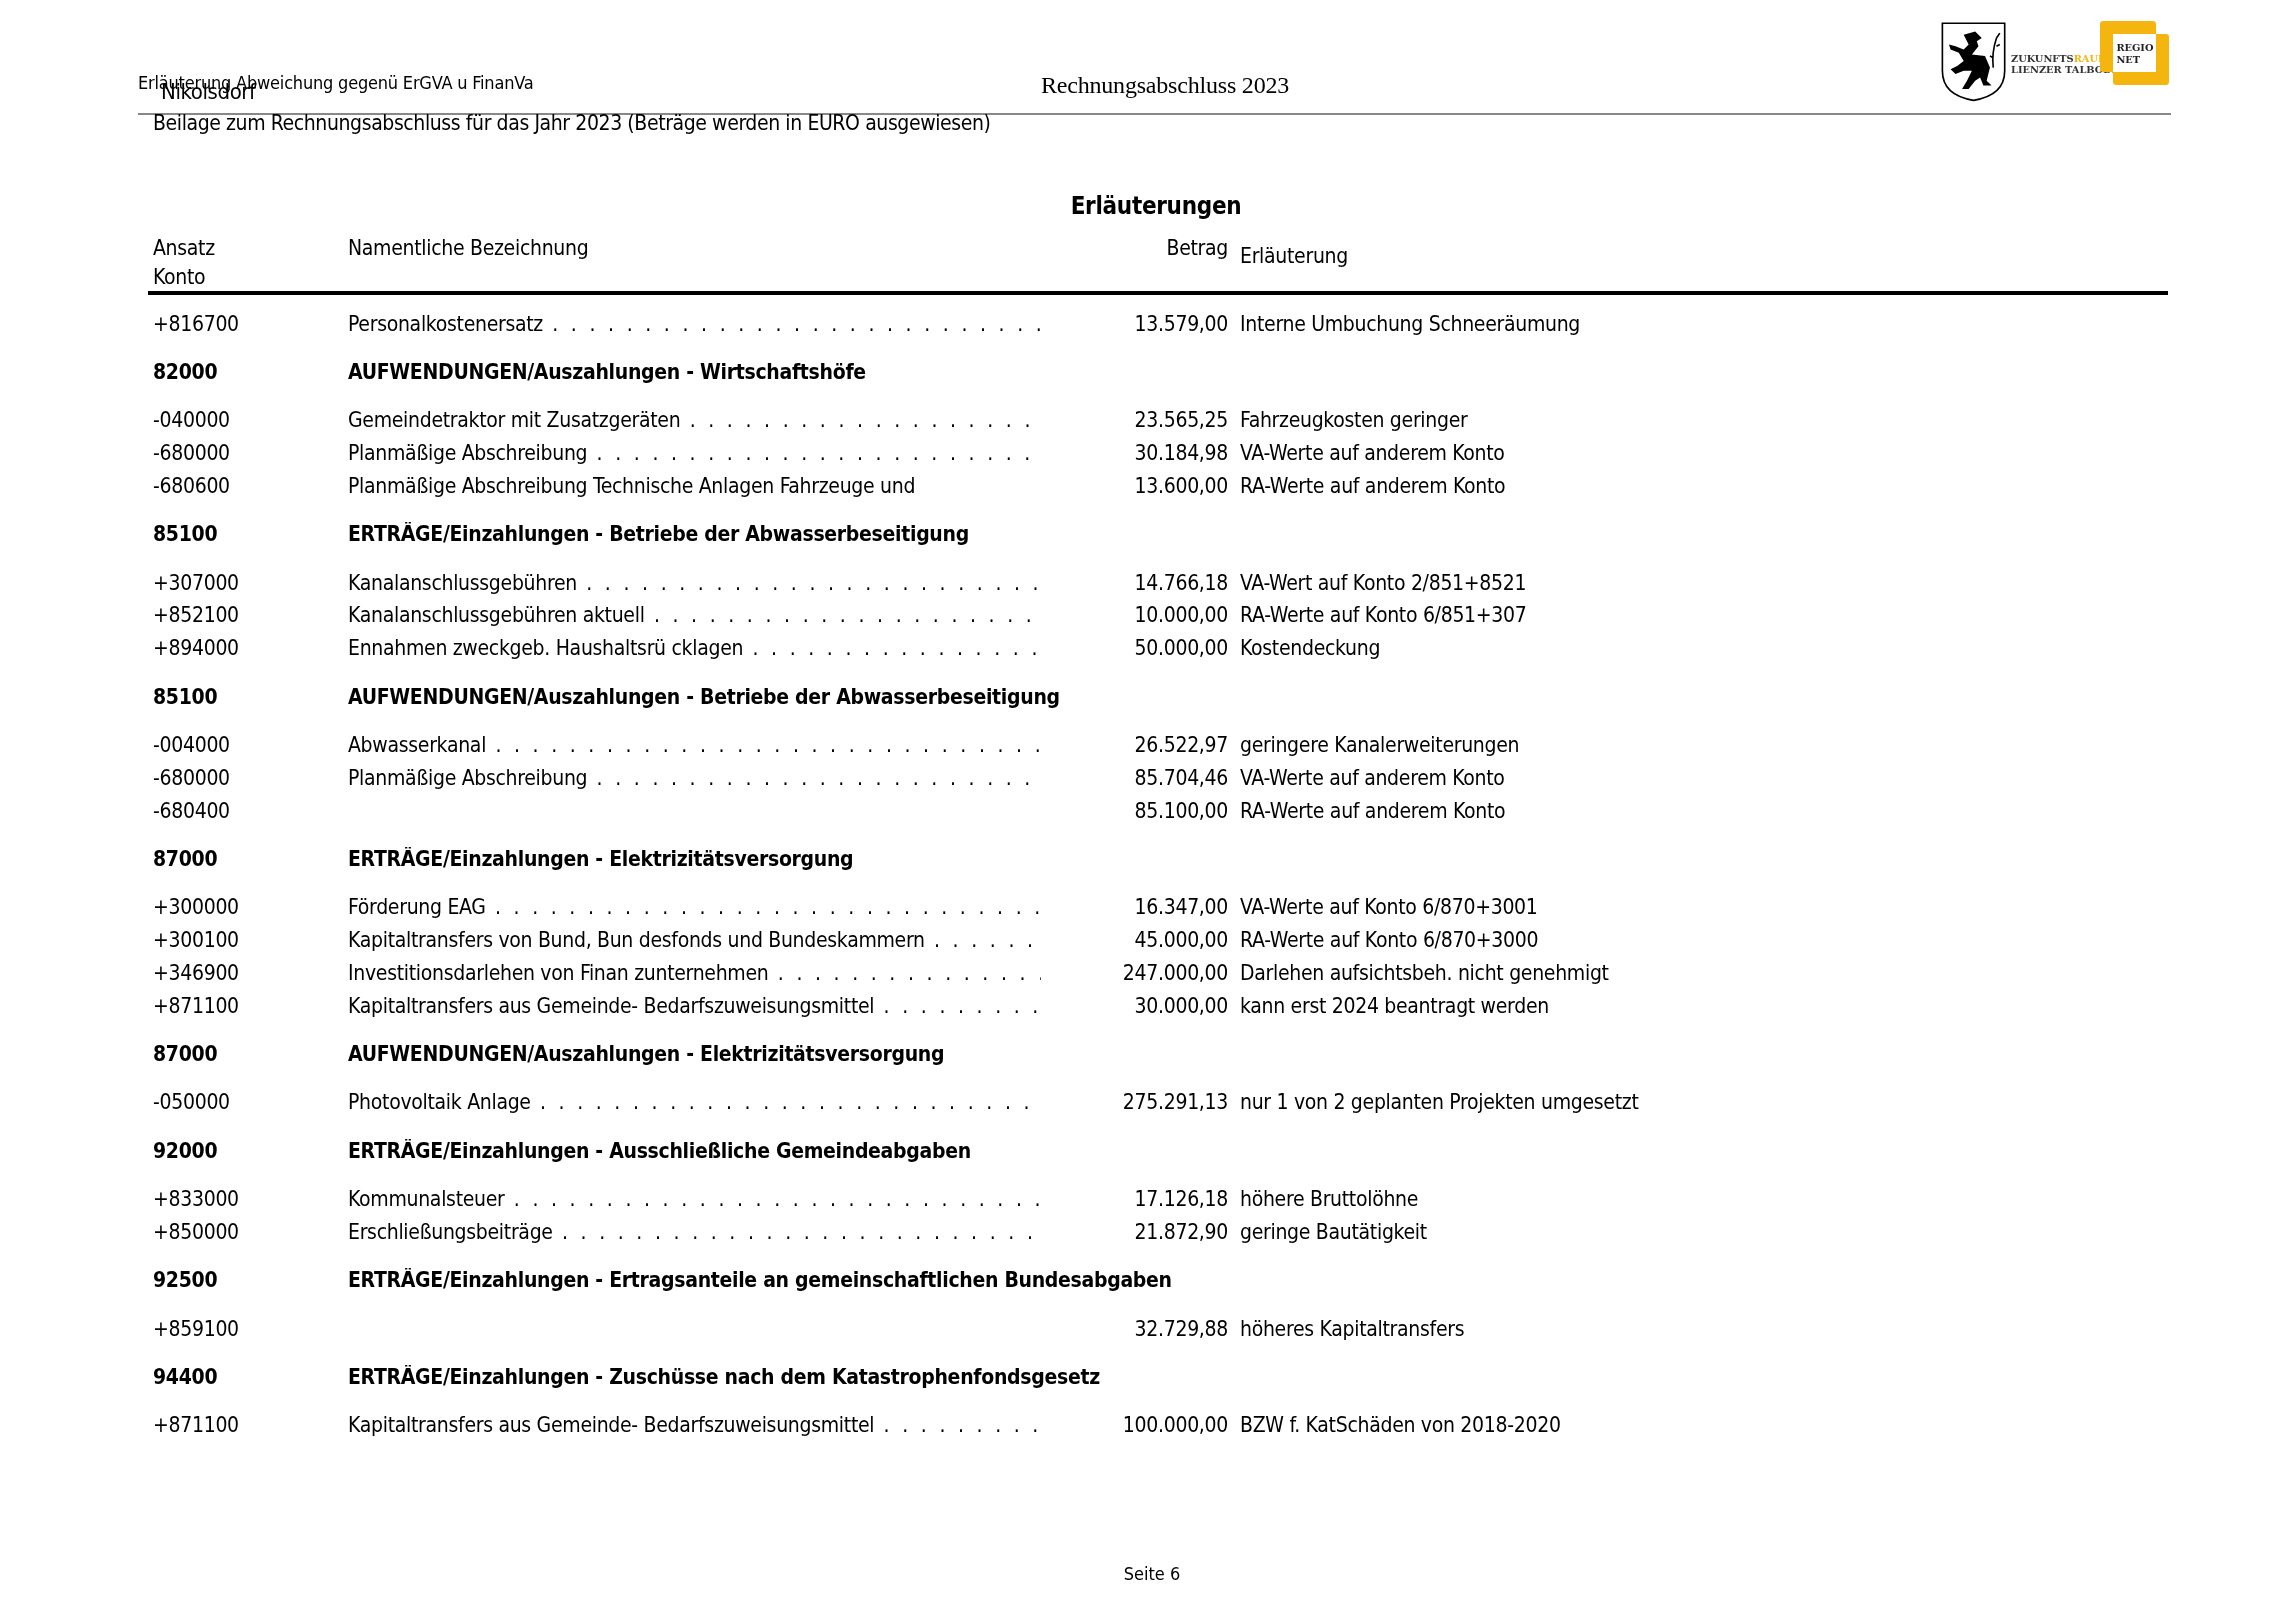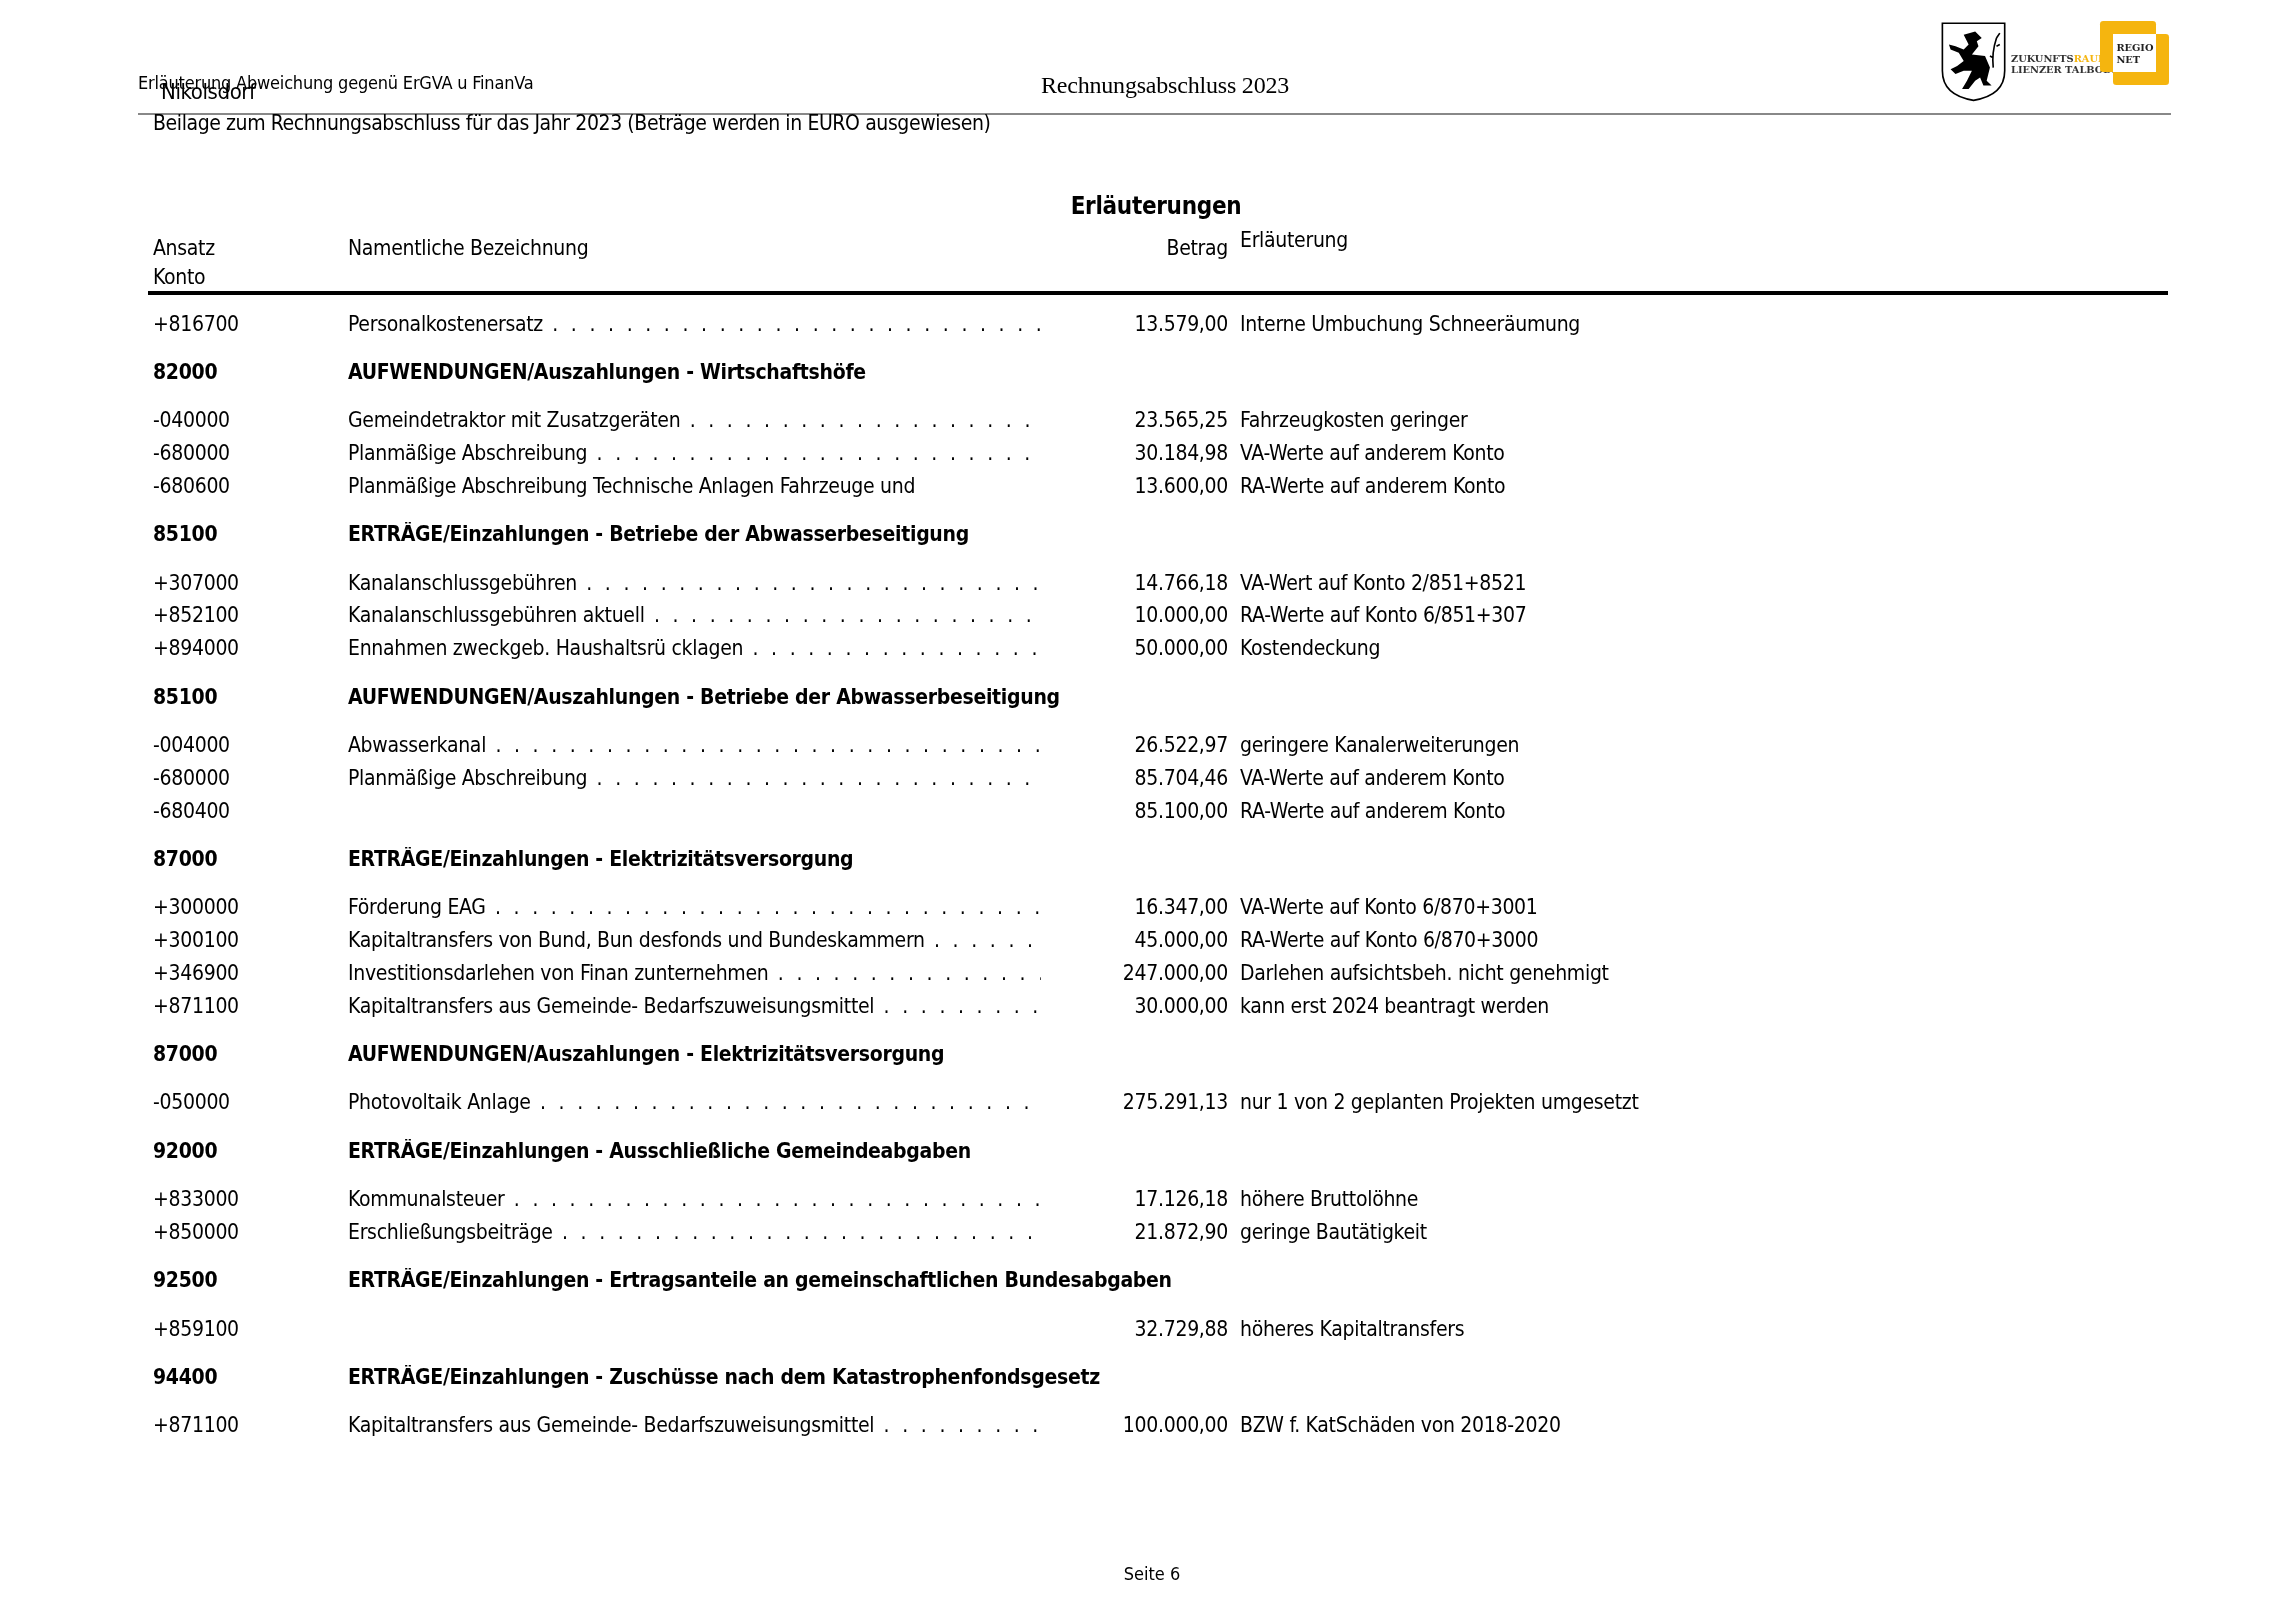--- a/index.html
+++ b/index.html
@@ -53,21 +53,21 @@
     </div>
   </div>
 </div>
 
 <div class="abs doc-title">Erläuterungen</div>
 
 <div class="abs colhead" style="left:153px;top:236px;">Ansatz</div>
 <div class="abs colhead" style="left:153px;top:265px;">Konto</div>
 <div class="abs colhead" style="left:348px;top:236px;">Namentliche Bezeichnung</div>
 <div class="abs colhead" style="right:1067px;top:236px;text-align:right;">Betrag</div>
-<div class="abs colhead" style="left:1240px;top:228px;">Erläuterung</div>
+<div class="abs colhead" style="left:1240px;top:244px;">Erläuterung</div>
 <div class="abs table-rule"></div>
 
 <div id="rows">
     <div class="row" style="top: 312px;">
     <span class="konto">+816700</span>
     <span class="bez dots">Personalkostenersatz</span>
     <span class="betrag">13.579,00</span>
     <span class="erl">Interne Umbuchung Schneeräumung</span>
   </div>
     <div class="row section" style="top: 360px;">

